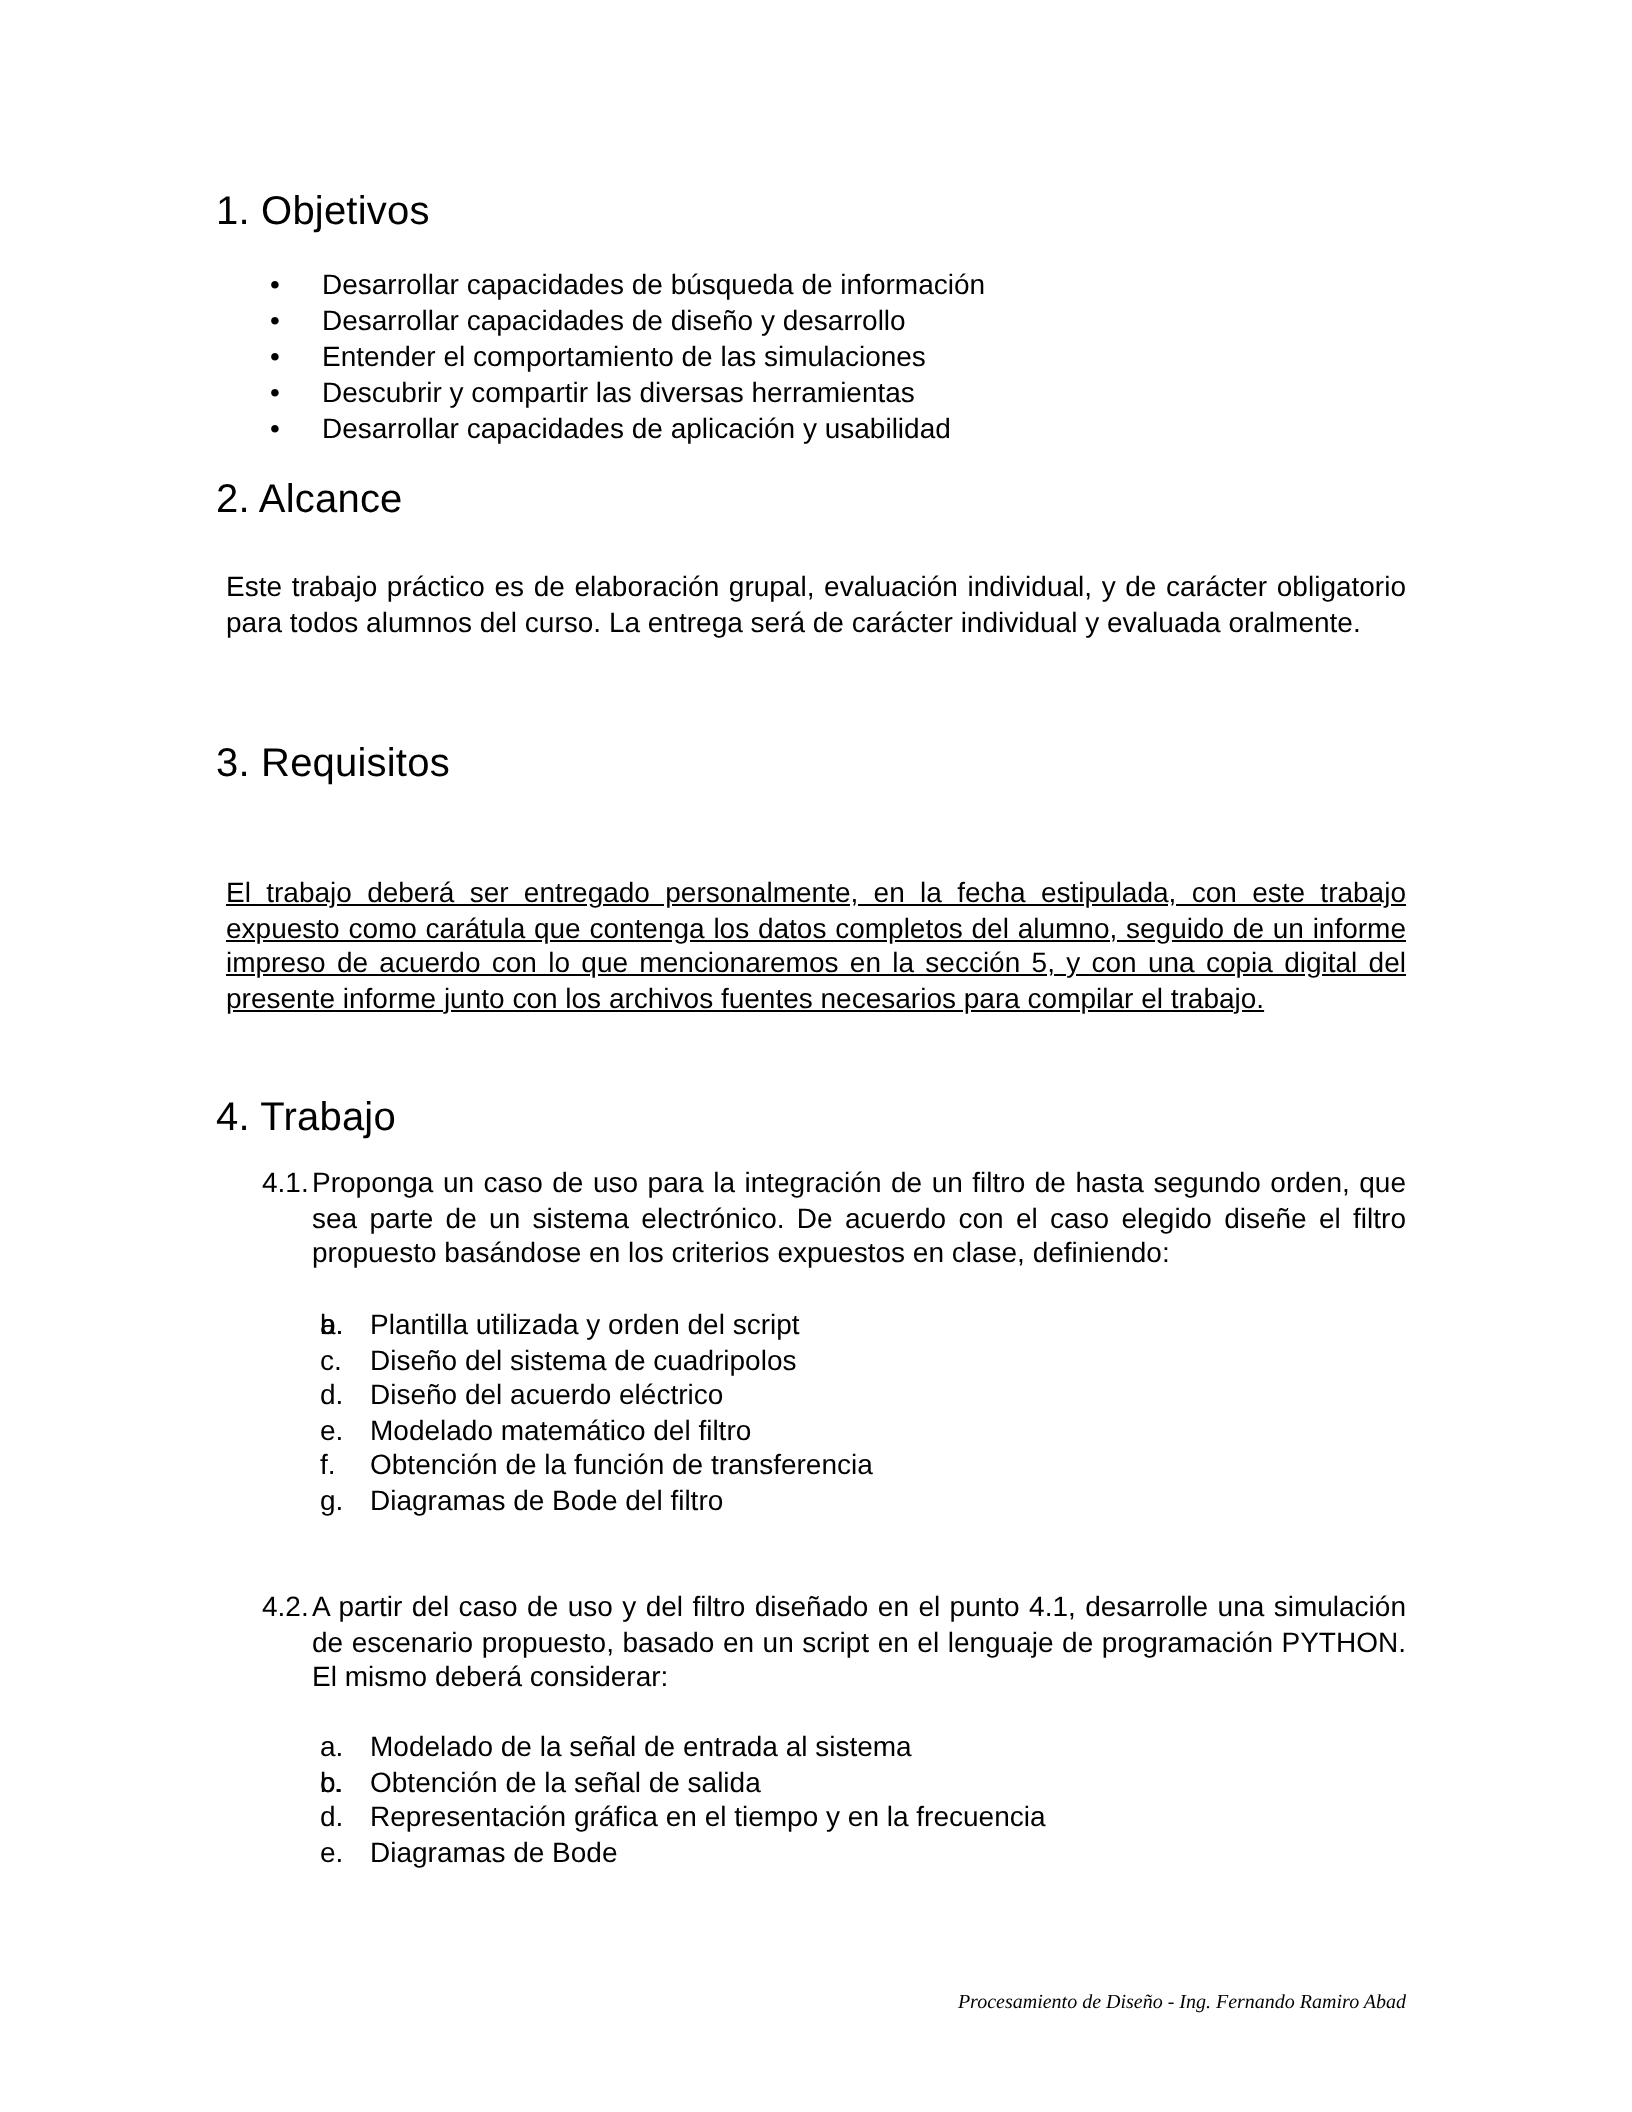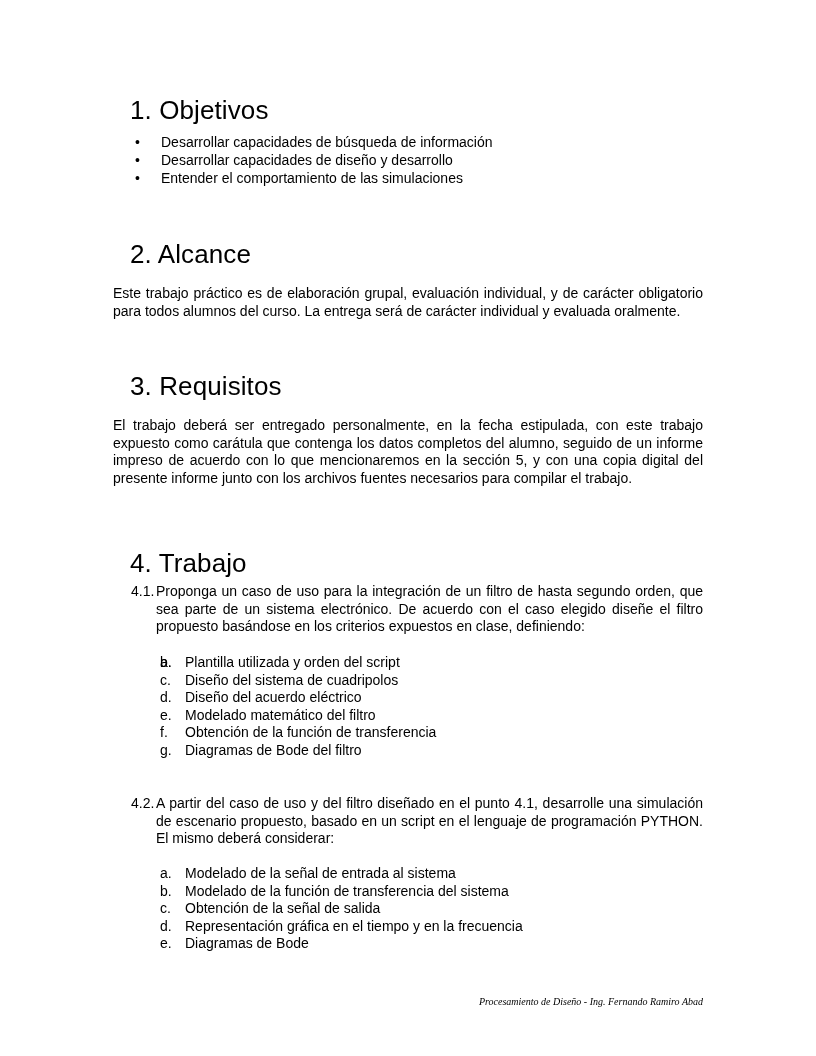--- a/index.html
+++ b/index.html
@@ -1,19 +1,19 @@
 <!DOCTYPE html>
 <html><head>
 <meta charset="utf-8">
 <style>
   html, body { margin: 0; padding: 0; background: #ffffff; }
   body { width: 816px; height: 1056px; position: relative; overflow: hidden;
          font-family: "Liberation Sans", sans-serif; color: #000; }
   .page { position: absolute; left: 0; top: 0; width: 816px; height: 1056px; }
-  .h1 { position: absolute; left: 130px; font-size: 26px; font-weight: normal; margin: 0; letter-spacing: 0.1px; }
+  .h1 { position: absolute; left: 108px; font-size: 20px; font-weight: normal; margin: 0; letter-spacing: 0.1px; }
   .bullets { position: absolute; left: 113px; top: 133px; margin: 0; padding: 0; list-style: none; }
   .bullets li { font-size: 14px; line-height: 18px; position: relative; padding-left: 48px; }
   .bullets li::before { content: "\2022"; position: absolute; left: 22px; top: 0; font-size: 14px; }
   .para { position: absolute; left: 113px; width: 590px; font-size: 14px; line-height: 17.5px;
           text-align: justify; margin: 0; }
   .sub { position: absolute; left: 131px; width: 572px; font-size: 14px; line-height: 17.5px; text-align: justify; }
   .sub .num { position: absolute; left: 0; top: 0; }
   .sub .txt { display: block; padding-left: 25px; text-indent: 0; }
   .alist { position: absolute; left: 160px; margin: 0; padding: 0; list-style: none; }
   .alist li { font-size: 14px; line-height: 17.6px; position: relative; padding-left: 25px; }
@@ -24,27 +24,29 @@
 </head>
 <body>
 
 <div class="page">
 
   <h1 class="h1" style="top:95px;">1. Objetivos</h1>
   <ul class="bullets">
     <li>Desarrollar capacidades de búsqueda de información</li>
     <li>Desarrollar capacidades de diseño y desarrollo</li>
     <li>Entender el comportamiento de las simulaciones</li>
+    <li>Descubrir y compartir las diversas herramientas</li>
+    <li>Desarrollar capacidades de aplicación y usabilidad</li>
   </ul>
 
   <h1 class="h1" style="top:239px;">2. Alcance</h1>
   <p class="para" style="top:285px;">Este trabajo práctico es de elaboración grupal, evaluación individual, y de carácter obligatorio para todos alumnos del curso. La entrega será de carácter individual y evaluada oralmente.</p>
 
   <h1 class="h1" style="top:371px;text-align:center;">3. Requisitos</h1>
-  <p class="para" style="top:417px;">El trabajo deberá ser entregado personalmente, en la fecha estipulada, con este trabajo expuesto como carátula que contenga los datos completos del alumno, seguido de un informe impreso de acuerdo con lo que mencionaremos en la sección 5, y con una copia digital del presente informe junto con los archivos fuentes necesarios para compilar el trabajo.</p>
+  <p class="para" style="top:438px;text-decoration:underline;">El trabajo deberá ser entregado personalmente, en la fecha estipulada, con este trabajo expuesto como carátula que contenga los datos completos del alumno, seguido de un informe impreso de acuerdo con lo que mencionaremos en la sección 5, y con una copia digital del presente informe junto con los archivos fuentes necesarios para compilar el trabajo.</p>
 
   <h1 class="h1" style="top:537px;margin-top:11px;">4. Trabajo</h1>
 
   <div class="sub" style="top:583px;">
     <span class="num">4.1.</span>
     <span class="txt">Proponga un caso de uso para la integración de un filtro de hasta segundo orden, que sea parte de un sistema electrónico. De acuerdo con el caso elegido diseñe el filtro propuesto basándose en los criterios expuestos en clase, definiendo:</span>
   </div>
   <ul class="alist" style="top:654px;">
     <li><span class="letter">a.</span></li>
     <li><span class="letter">b.</span><span>Plantilla utilizada y orden del script</span></li>
@@ -54,20 +56,20 @@
     <li><span class="letter">f.</span><span>Obtención de la función de transferencia</span></li>
     <li><span class="letter">g.</span><span>Diagramas de Bode del filtro</span></li>
   </ul>
 
   <div class="sub" style="top:795px;">
     <span class="num">4.2.</span>
     <span class="txt">A partir del caso de uso y del filtro diseñado en el punto 4.1, desarrolle una simulación de escenario propuesto, basado en un script en el lenguaje de programación PYTHON. El mismo deberá considerar:</span>
   </div>
   <ul class="alist" style="top:865px;">
     <li><span class="letter">a.</span><span>Modelado de la señal de entrada al sistema</span></li>
-    <li><span class="letter">b.</span><span>Modelado de la función de transferencia del sistema</span></li>
+    <li><span class="letter">b.</span></li>
     <li><span class="letter">c.</span><span>Obtención de la señal de salida</span></li>
     <li><span class="letter">d.</span><span>Representación gráfica en el tiempo y en la frecuencia</span></li>
     <li><span class="letter">e.</span><span>Diagramas de Bode</span></li>
   </ul>
 
   <div class="footer">Procesamiento de Diseño  - Ing. Fernando Ramiro Abad</div>
 </div>
 
 </body></html>

